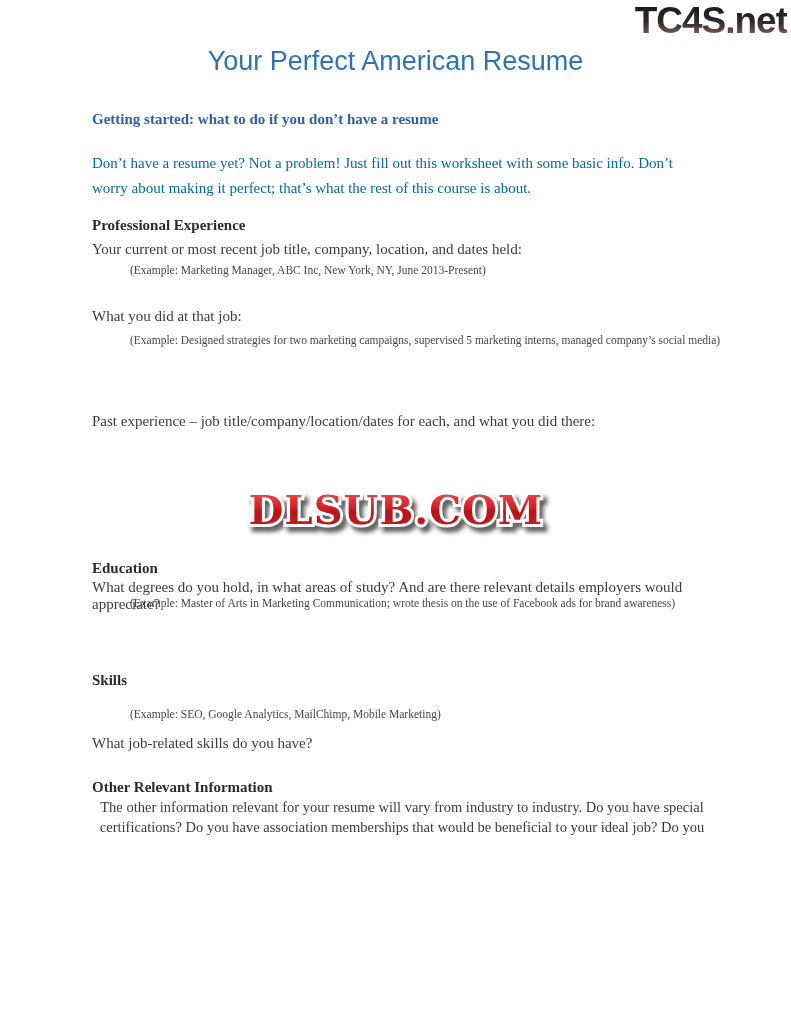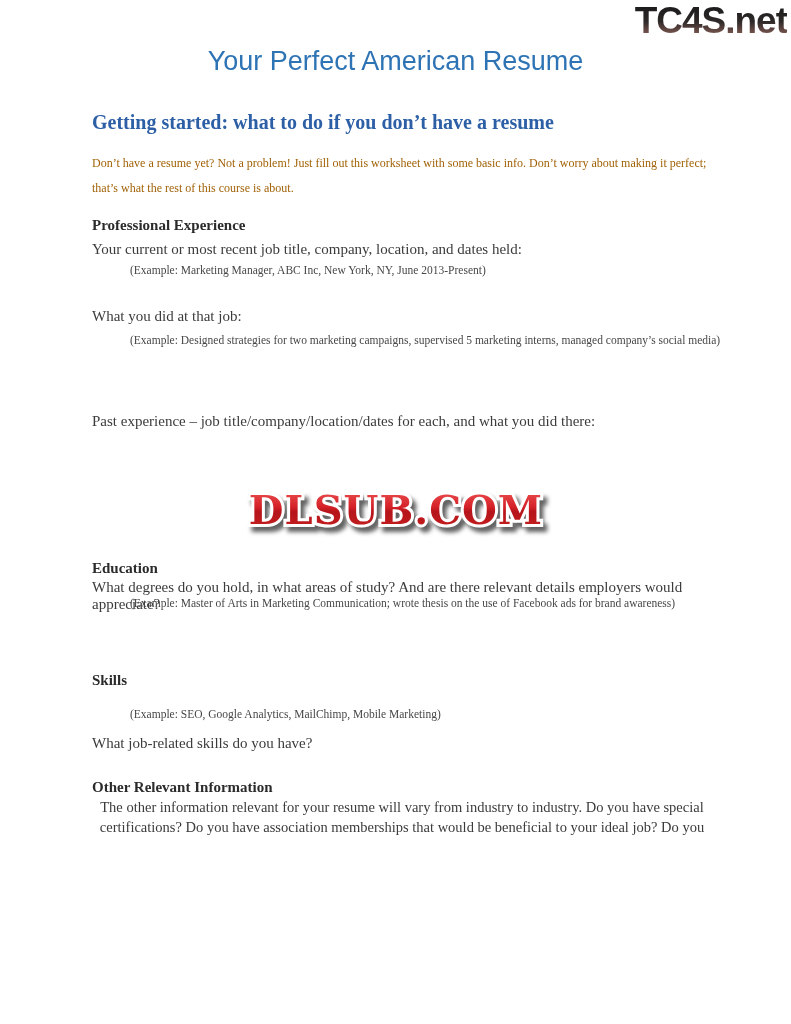--- a/index.html
+++ b/index.html
@@ -18,22 +18,22 @@
     font-weight:bold;font-size:37px;letter-spacing:-1px;
     background:linear-gradient(180deg,#141414 0%,#2f2a2a 52%,#8d6058 88%,#a87a72 100%);
     -webkit-background-clip:text;background-clip:text;color:transparent;
   }
   .title{
     position:absolute;top:46px;left:0;width:100%;
     text-align:center;
     font-family:"Liberation Sans", sans-serif;
     font-size:27px;color:#2E74B5;
   }
-  .intro-heading{top:111px;font-weight:bold;font-size:20px;color:#2D5FA6;}
-  .intro-body{top:151px;font-size:12px;line-height:25px;color:#a16207;}
+  .intro-heading{top:111px;font-weight:bold;font-size:15px;color:#2D5FA6;}
+  .intro-body{top:151px;font-size:15px;line-height:25px;color:#0369a1;}
   .sec-heading{font-weight:bold;font-size:15px;color:#2B2B2B;}
   .prompt{font-size:15px;color:#3B3B3B;}
   .example{font-size:11.5px;color:#474747;padding-left:38px;}
 
   .t-prof{top:217px;}
   .t-current{top:241px;}
   .t-current-ex{top:264px;}
   .t-duties{top:308px;}
   .t-duties-ex{top:334px;}
   .t-past{top:413px;}

